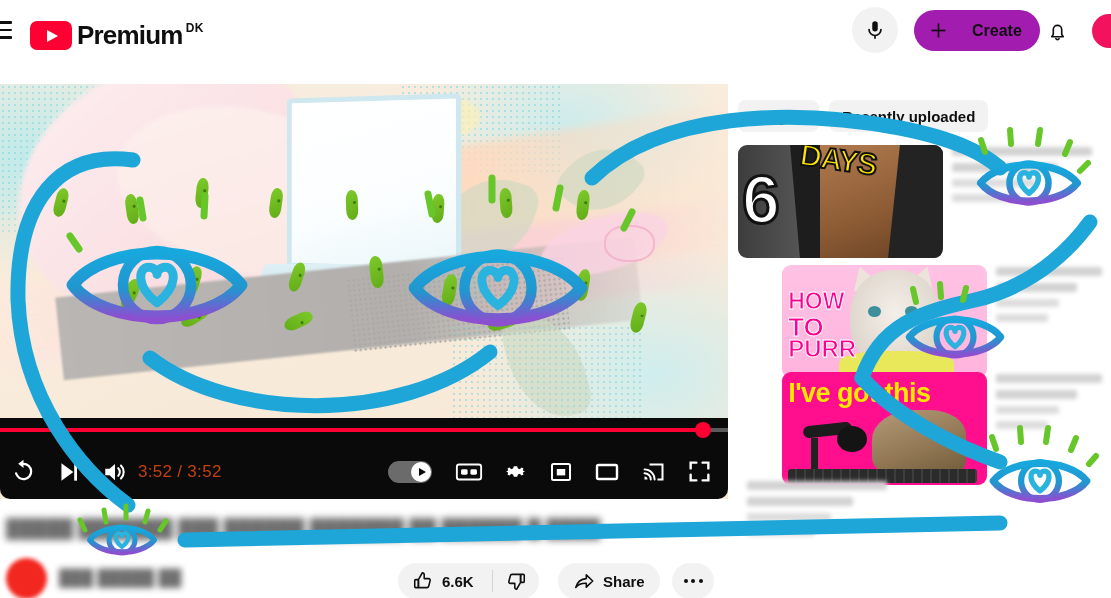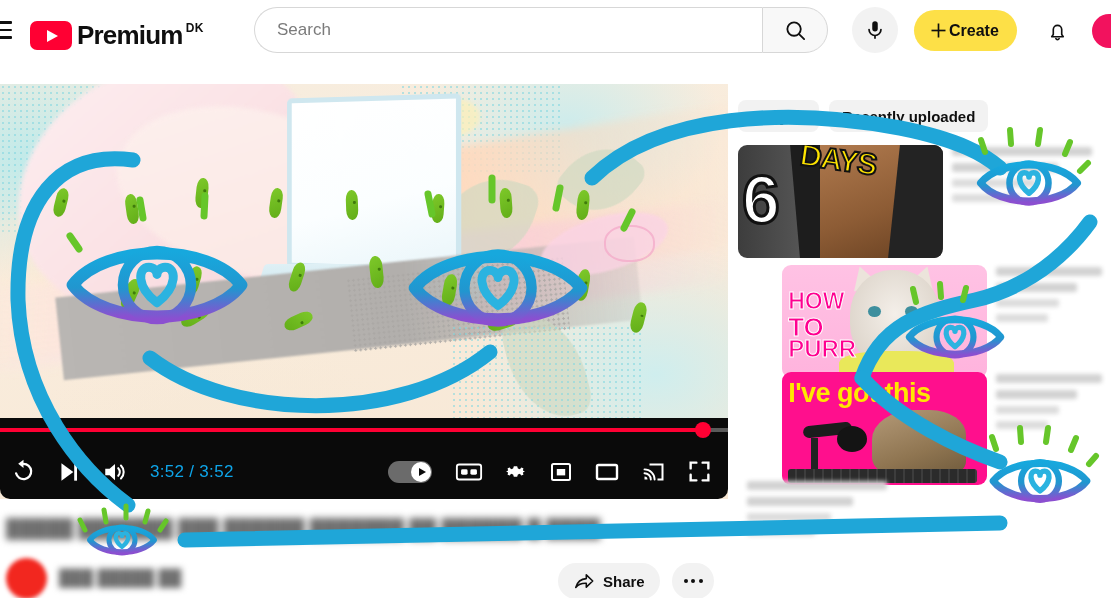--- a/index.html
+++ b/index.html
@@ -48,21 +48,21 @@
   .searchbtn {
     width: 66px; height: 46px; border: 1px solid #d7d7d7; border-radius: 0 23px 23px 0;
     background: #f8f8f8; display:flex; align-items:center; justify-content:center;
   }
   .micbtn {
     position:absolute; left: 852px; top: 7px; width: 46px; height:46px; border-radius: 50%;
     background: #f2f2f2; display:flex; align-items:center; justify-content:center;
   }
   .createbtn {
     position:absolute; left: 914px; top: 10px; height: 41px; padding: 0 18px 0 14px;
-    background:#fde047; border-radius: 21px; display:flex; align-items:center; gap: 0;
+    background:#a21caf; border-radius: 21px; display:flex; align-items:center; gap: 23px;
   }
   .createbtn .lbl { font-size: 16px; font-weight: 700; color:#0f0f0f; }
   .bellbtn { position:absolute; left: 1038px; top: 12px; width: 38px; height:38px; display:flex; align-items:center; justify-content:center; }
   .avatar-hdr {
     position:absolute; left: 1092px; top: 14px; width: 34px; height: 34px;
     border-radius: 50%; background: #f2125e;
   }
 
   
   .player {
@@ -125,21 +125,21 @@
   .pickle::after { content:""; position:absolute; right:18%; top:38%; width:2.5px; height:2.5px;
      background:#3f7b0c; border-radius:50%; }
 
   
   .controls { position:absolute; left:0; bottom:0; width: 728px; height: 81px; background:#0a0a0a; border-radius: 0 0 10px 10px; }
   .progress { position:absolute; left:0; top: 10px; width: 728px; height: 4px; background:#5a5a5a; }
   .progress .played { position:absolute; left:0; top:0; height:4px; width:96%; background:#ff0033; }
   .progress .knob { position:absolute; left: 95.5%; top: -6px; width: 16px; height:16px; border-radius:50%; background:#ff0033; }
   .ctrl-row { position:absolute; left:0; top: 26px; width: 728px; height: 55px; display:flex; align-items:center; }
   .ctrl { width: 46px; height:46px; display:flex; align-items:center; justify-content:center; }
-  .timer { color:#0ea5e9; font-size: 17px; margin-left: 12px; letter-spacing:0.3px; font-family: "Liberation Sans", sans-serif; }
+  .timer { color:#c2410c; font-size: 17px; letter-spacing:0.3px; font-family: "Liberation Sans", sans-serif; }
   .ctrl-right { position:absolute; right: 6px; top:0; height: 55px; display:flex; align-items:center; }
   .autoplay { width: 44px; height: 22px; border-radius: 11px; background:#6b6b6b; position:relative; margin-right: 14px; }
   .autoplay .dot { position:absolute; right: 1px; top: 1px; width: 20px; height: 20px; border-radius:50%; background:#fff;
       display:flex; align-items:center; justify-content:center; }
   .autoplay .dot::after { content:""; width:0;height:0;border-left:7px solid #0a0a0a;border-top:4.5px solid transparent;border-bottom:4.5px solid transparent; margin-left:2px; }
 
   
   .vidtitle {
     position:absolute; left: 6px; top: 518px; width: 700px; height: 22px;
     color:#6f6f6f; font-size: 19px; font-weight:700; filter: blur(3.6px); white-space:nowrap; overflow:hidden;
@@ -250,31 +250,20 @@
     </div>
 
     <div class="brand">
       <div class="yt-logo-box">
         <div class="yt-play"></div>
       </div>
       <div class="brand-word">Premium</div>
       <div class="brand-sup">DK</div>
     </div>
 
-    <div class="searchwrap">
-      <div class="searchbox">
-        <input type="text" placeholder="Search" style="">
-      </div>
-      <div class="searchbtn">
-        <svg width="23" height="23" viewBox="0 0 24 24">
-          <circle cx="10.5" cy="10.5" r="7" fill="none" stroke="#0f0f0f" stroke-width="1.9"></circle>
-          <line x1="15.7" y1="15.7" x2="21" y2="21" stroke="#0f0f0f" stroke-width="1.9" stroke-linecap="round"></line>
-        </svg>
-      </div>
-    </div>
 
     <div class="micbtn">
       <svg width="22" height="22" viewBox="0 0 24 24">
         <rect x="9" y="2.5" width="6" height="11" rx="3" fill="#0f0f0f"></rect>
         <path d="M5.5 11.5a6.5 6.5 0 0 0 13 0" fill="none" stroke="#0f0f0f" stroke-width="1.9" stroke-linecap="round"></path>
         <line x1="12" y1="18" x2="12" y2="21.5" stroke="#0f0f0f" stroke-width="1.9"></line>
       </svg>
     </div>
 
     <div class="createbtn">
@@ -420,20 +409,32 @@
   </div>
 
   <div class="vidtitle">█████ ███████ ███ ██████ ███████ ██ ██████ █ ████</div>
 
   <div class="chanrow">
     <div class="chan-avatar"></div>
     <div class="chan-name">███ █████ ██</div>
   </div>
 
 
+  <div class="actionpill pill-like">
+    <svg width="22" height="22" viewBox="0 0 24 24">
+      <path d="M7 10.5 11.3 3c1.3 0 2 1 2 2.2V9.4h4.9c1.1 0 1.9 1 1.6 2l-1.6 6.3c-.2.9-1 1.5-1.9 1.5H7Z" fill="none" stroke="#0f0f0f" stroke-width="1.7" stroke-linejoin="round"></path>
+      <rect x="3" y="10.5" width="4" height="8.7" rx="1" fill="none" stroke="#0f0f0f" stroke-width="1.7"></rect>
+    </svg>
+    <span class="pill-lbl">6.6K</span>
+    <span class="divider"></span>
+    <svg width="22" height="22" viewBox="0 0 24 24">
+      <path d="M17 13.5 12.7 21c-1.3 0-2-1-2-2.2v-4.2H5.8c-1.1 0-1.9-1-1.6-2l1.6-6.3C6 5.4 6.8 4.8 7.7 4.8H17Z" fill="none" stroke="#0f0f0f" stroke-width="1.7" stroke-linejoin="round"></path>
+      <rect x="17" y="4.8" width="4" height="8.7" rx="1" fill="none" stroke="#0f0f0f" stroke-width="1.7"></rect>
+    </svg>
+  </div>
 
   <div class="actionpill pill-share">
     <svg width="22" height="22" viewBox="0 0 24 24">
       <path d="M3 19c2-7 7.5-9.4 11.5-9.6V5.3L21.5 12l-7 6.7v-4.2C10 14.3 5.8 15.6 3 19Z" fill="none" stroke="#0f0f0f" stroke-width="1.7" stroke-linejoin="round"></path>
     </svg>
     <span class="pill-lbl">Share</span>
   </div>
 
   <div class="actionpill pill-more">
     <span class="dots3">

